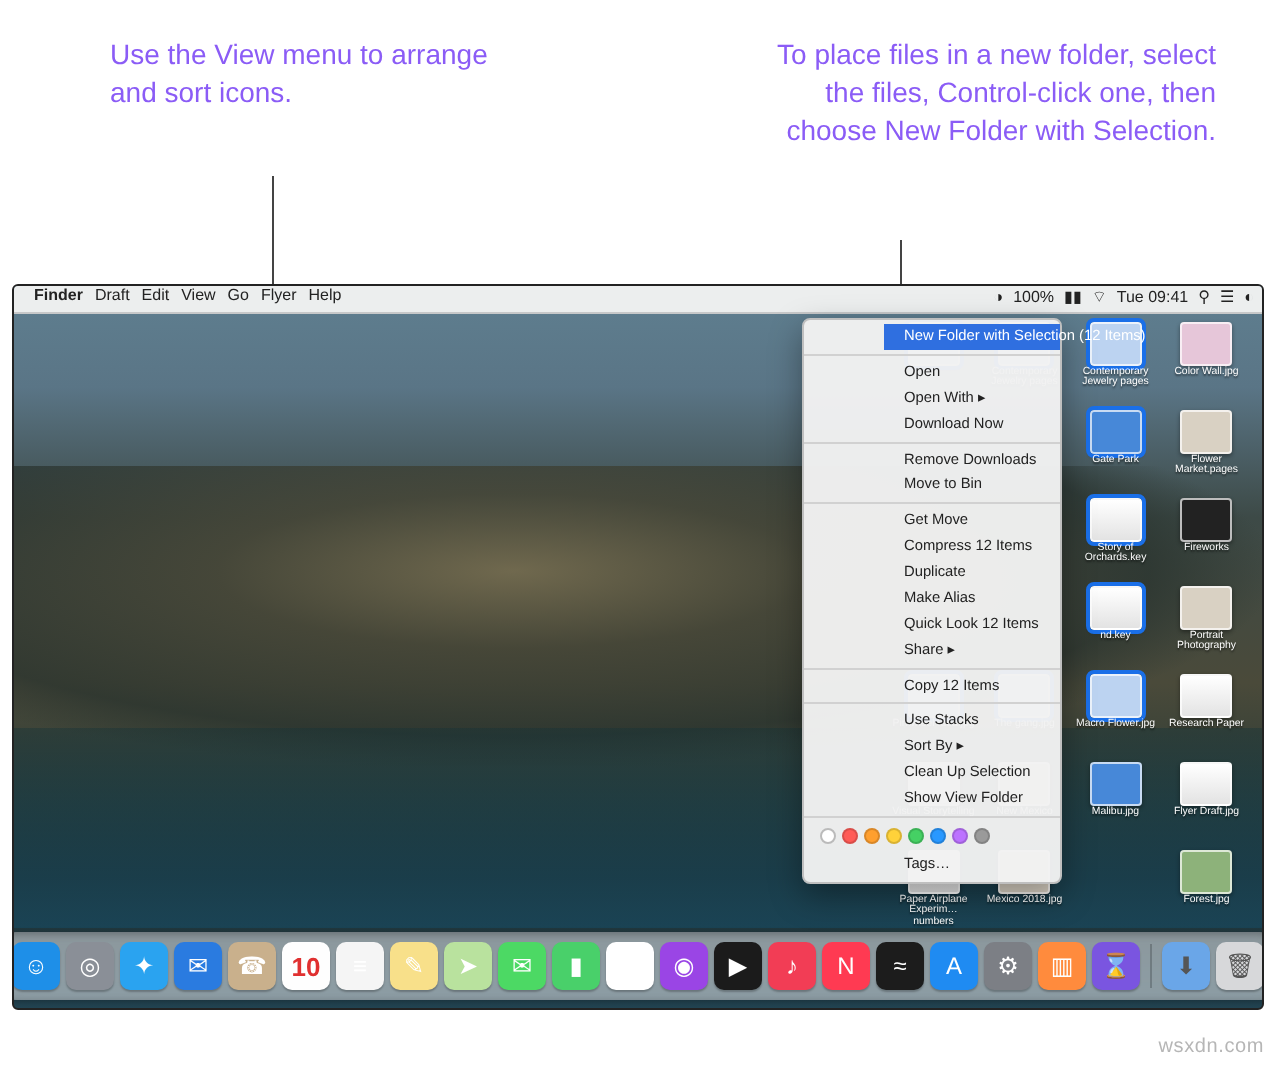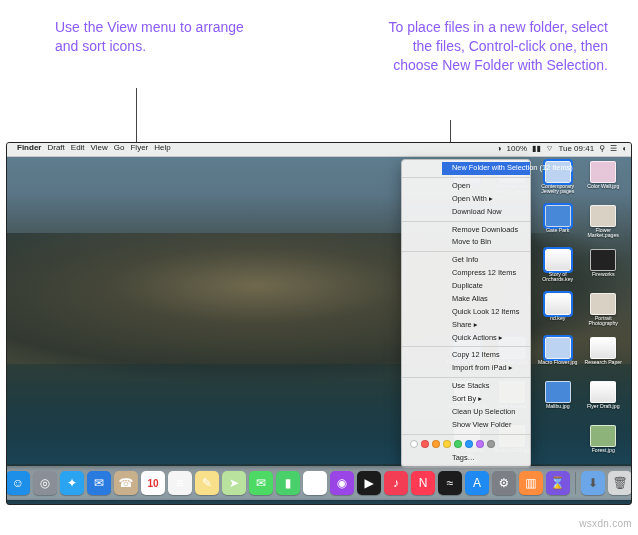--- a/index.html
+++ b/index.html
@@ -333,30 +333,28 @@
   <div class="context-menu">
     <div class="cm-item hl">New Folder with Selection (12 Items)</div>
     <div class="cm-sep"></div>
     <div class="cm-item">Open</div>
     <div class="cm-item">Open With ▸</div>
     <div class="cm-item">Download Now</div>
     <div class="cm-sep"></div>
     <div class="cm-item">Remove Downloads</div>
     <div class="cm-item">Move to Bin</div>
     <div class="cm-sep"></div>
-    <div class="cm-item">Get Info</div>
+    <div class="cm-item">Get Move</div>
     <div class="cm-item">Compress 12 Items</div>
     <div class="cm-item">Duplicate</div>
     <div class="cm-item">Make Alias</div>
     <div class="cm-item">Quick Look 12 Items</div>
     <div class="cm-item">Share ▸</div>
-    <div class="cm-item">Quick Actions ▸</div>
     <div class="cm-sep"></div>
     <div class="cm-item">Copy 12 Items</div>
-    <div class="cm-item">Import from iPad ▸</div>
     <div class="cm-sep"></div>
     <div class="cm-item">Use Stacks</div>
     <div class="cm-item">Sort By ▸</div>
     <div class="cm-item">Clean Up Selection</div>
     <div class="cm-item">Show View Folder</div>
     <div class="cm-sep"></div>
     <div class="cm-tags">
       <div class="tag-dot none"></div>
       <div class="tag-dot red"></div>
       <div class="tag-dot orange"></div>
@@ -368,21 +366,21 @@
     </div>
     <div class="cm-item">Tags…</div>
   </div>
 
   <div class="dock" id="dock">
       <div class="dock-icon" style="background: rgb(30, 143, 232);">☺</div>
       <div class="dock-icon" style="background: rgb(138, 143, 151);">◎</div>
       <div class="dock-icon" style="background: rgb(42, 163, 240);">✦</div>
       <div class="dock-icon" style="background: rgb(42, 123, 224);">✉</div>
       <div class="dock-icon" style="background: rgb(201, 176, 140);">☎</div>
-      <div class="dock-icon" style="background: rgb(254, 254, 254); color: rgb(224, 48, 48); font-size: 10px; font-weight: 700;">10</div>
+      <div class="dock-icon" style="background: rgb(254, 254, 254); color: rgb(224, 48, 48); font-size: 13px; font-weight: 700;">10</div>
       <div class="dock-icon" style="background: rgb(245, 245, 245);">≡</div>
       <div class="dock-icon" style="background: rgb(248, 224, 138);">✎</div>
       <div class="dock-icon" style="background: rgb(185, 226, 158);">➤</div>
       <div class="dock-icon" style="background: rgb(76, 217, 100);">✉</div>
       <div class="dock-icon" style="background: rgb(73, 208, 106);">▮</div>
       <div class="dock-icon" style="background: rgb(255, 255, 255);">❀</div>
       <div class="dock-icon" style="background: rgb(154, 69, 229);">◉</div>
       <div class="dock-icon" style="background: rgb(27, 27, 27);">▶</div>
       <div class="dock-icon" style="background: rgb(242, 61, 85);">♪</div>
       <div class="dock-icon" style="background: rgb(255, 58, 82);">N</div>

